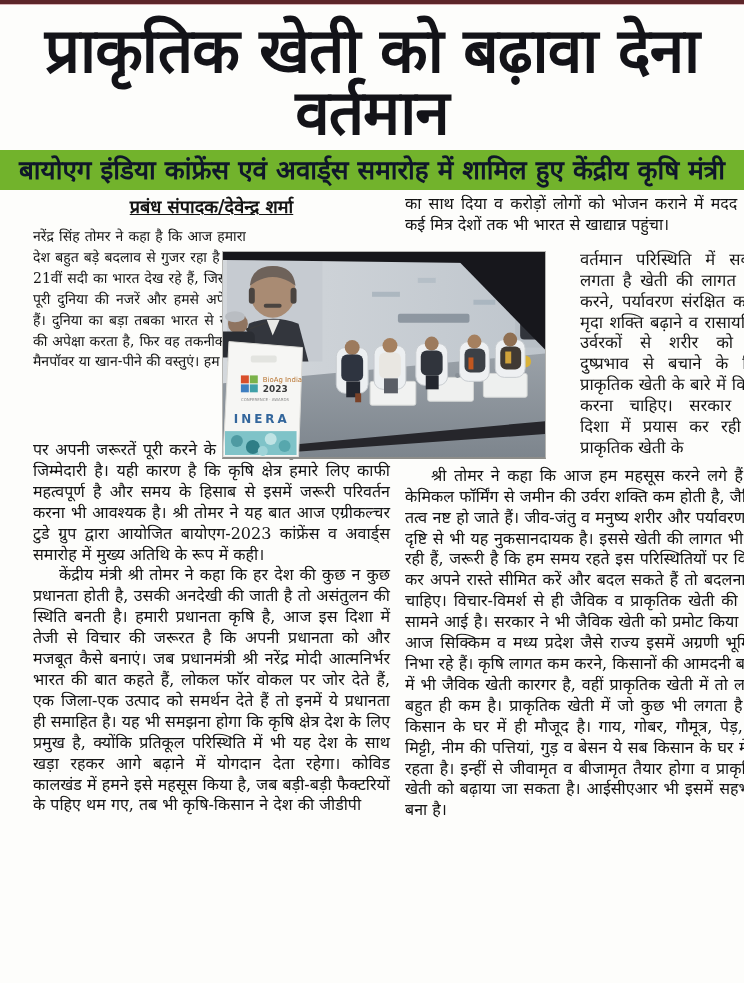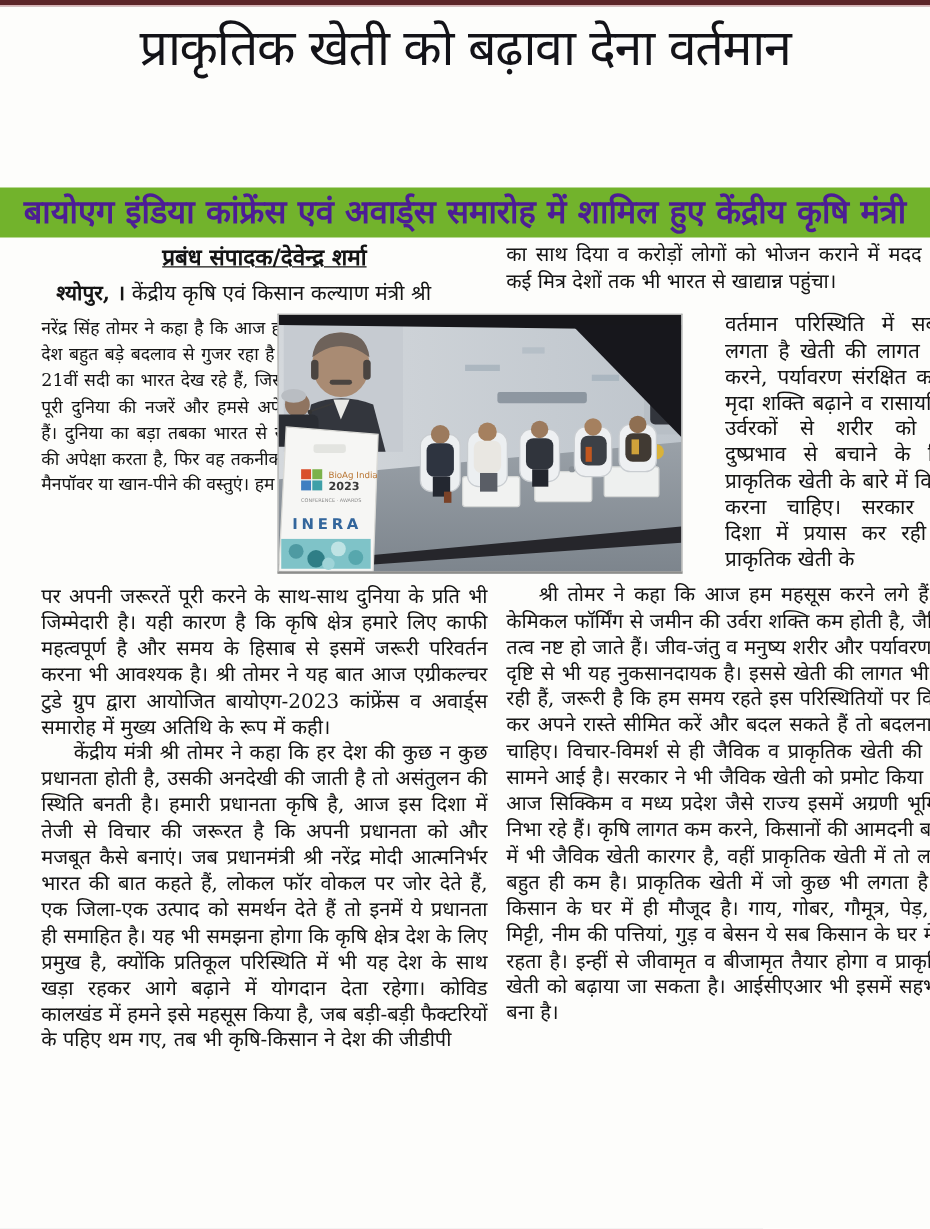--- a/index.html
+++ b/index.html
@@ -13,30 +13,30 @@
     color:#141414;
   }
   .top-rule{
     position:absolute;top:0;left:0;right:0;height:4px;
     background:#5d2629;border-bottom:1px solid #d8b3b6;
   }
   .headline{
     position:absolute;top:8px;left:0;right:0;
     text-align:center;
     font-family:"DejaVu Sans","Liberation Sans",sans-serif;
-    font-weight:400;
-    font-size:40px;line-height:62px;
+    font-weight:700;
+    font-size:62px;line-height:62px;
     letter-spacing:-1px;
     color:#131318;
-    margin:0;
+    margin:12px;
   }
   .subhead{
     position:absolute;top:150px;left:0;right:0;height:40px;
     background:#72b32c;
-    color:#4c1d95;
+    color:#0f172a;
     font-family:"DejaVu Sans","Liberation Sans",sans-serif;
     font-weight:800;
     font-size:26px;line-height:40px;
     text-align:center;
     white-space:nowrap;
   }
   .body-area{position:absolute;top:194px;left:0;right:0;bottom:0;}
   .col{position:absolute;top:0;margin-left:28px;}
   .col-left{left:5px;width:357px;}
   .col-right{left:377px;width:362px;}
@@ -84,21 +84,20 @@
   <h1 class="headline">
     <span>प्राकृतिक खेती को बढ़ावा देना वर्तमान</span><br>
   </h1>
 
   <div class="subhead">बायोएग इंडिया कांफ्रेंस एवं अवार्ड्स समारोह में शामिल हुए केंद्रीय कृषि मंत्री</div>
 
   <div class="body-area">
 
     <div class="col col-left">
       <div class="byline">प्रबंध संपादक/देवेन्द्र शर्मा</div>
-      <p class="lead-line"><span class="dateline">श्योपुर, ।</span> <span>केंद्रीय कृषि एवं किसान कल्याण मंत्री श्री</span></p>
       <div class="narrow-left">नरेंद्र सिंह तोमर ने कहा है कि आज हमारा देश बहुत बड़े बदलाव से गुजर रहा है। हम 21वीं सदी का भारत देख रहे हैं, जिस पर पूरी दुनिया की नजरें और हमसे अपेक्षाएं हैं। दुनिया का बड़ा तबका भारत से सहारे की अपेक्षा करता है, फिर वह तकनीक हो, मैनपॉवर या खान-पीने की वस्तुएं। हम</div>
       <p class="just">पर अपनी जरूरतें पूरी करने के साथ-साथ दुनिया के प्रति भी जिम्मेदारी है। यही कारण है कि कृषि क्षेत्र हमारे लिए काफी महत्वपूर्ण है और समय के हिसाब से इसमें जरूरी परिवर्तन करना भी आवश्यक है। श्री तोमर ने यह बात आज एग्रीकल्चर टुडे ग्रुप द्वारा आयोजित बायोएग-2023 कांफ्रेंस व अवार्ड्स समारोह में मुख्य अतिथि के रूप में कही।</p>
       <p class="just indent">केंद्रीय मंत्री श्री तोमर ने कहा कि हर देश की कुछ न कुछ प्रधानता होती है, उसकी अनदेखी की जाती है तो असंतुलन की स्थिति बनती है। हमारी प्रधानता कृषि है, आज इस दिशा में तेजी से विचार की जरूरत है कि अपनी प्रधानता को और मजबूत कैसे बनाएं। जब प्रधानमंत्री श्री नरेंद्र मोदी आत्मनिर्भर भारत की बात कहते हैं, लोकल फॉर वोकल पर जोर देते हैं, एक जिला-एक उत्पाद को समर्थन देते हैं तो इनमें ये प्रधानता ही समाहित है। यह भी समझना होगा कि कृषि क्षेत्र देश के लिए प्रमुख है, क्योंकि प्रतिकूल परिस्थिति में भी यह देश के साथ खड़ा रहकर आगे बढ़ाने में योगदान देता रहेगा। कोविड कालखंड में हमने इसे महसूस किया है, जब बड़ी-बड़ी फैक्टरियों के पहिए थम गए, तब भी कृषि-किसान ने देश की जीडीपी</p>
     </div>
 
     <div class="col col-right">
       <p class="just">का साथ दिया व करोड़ों लोगों को भोजन कराने में मदद की। कई मित्र देशों तक भी भारत से खाद्यान्न पहुंचा।</p>
       <div class="narrow-right">वर्तमान परिस्थिति में सबको लगता है खेती की लागत कम करने, पर्यावरण संरक्षित करने, मृदा शक्ति बढ़ाने व रासायनिक उर्वरकों से शरीर को भी दुष्प्रभाव से बचाने के लिए प्राकृतिक खेती के बारे में विचार करना चाहिए। सरकार इस दिशा में प्रयास कर रही है, प्राकृतिक खेती के</div>
       <p class="just indent">श्री तोमर ने कहा कि आज हम महसूस करने लगे हैं कि केमिकल फॉर्मिंग से जमीन की उर्वरा शक्ति कम होती है, जैविक तत्व नष्ट हो जाते हैं। जीव-जंतु व मनुष्य शरीर और पर्यावरण की दृष्टि से भी यह नुकसानदायक है। इससे खेती की लागत भी बढ़ रही हैं, जरूरी है कि हम समय रहते इस परिस्थितियों पर विमर्श कर अपने रास्ते सीमित करें और बदल सकते हैं तो बदलना भी चाहिए। विचार-विमर्श से ही जैविक व प्राकृतिक खेती की बात सामने आई है। सरकार ने भी जैविक खेती को प्रमोट किया और आज सिक्किम व मध्य प्रदेश जैसे राज्य इसमें अग्रणी भूमिका निभा रहे हैं। कृषि लागत कम करने, किसानों की आमदनी बढ़ाने में भी जैविक खेती कारगर है, वहीं प्राकृतिक खेती में तो लागत बहुत ही कम है। प्राकृतिक खेती में जो कुछ भी लगता है वह किसान के घर में ही मौजूद है। गाय, गोबर, गौमूत्र, पेड़, की मिट्टी, नीम की पत्तियां, गुड़ व बेसन ये सब किसान के घर में ही रहता है। इन्हीं से जीवामृत व बीजामृत तैयार होगा व प्राकृतिक खेती को बढ़ाया जा सकता है। आईसीएआर भी इसमें सहभागी बना है।</p>
     </div>

